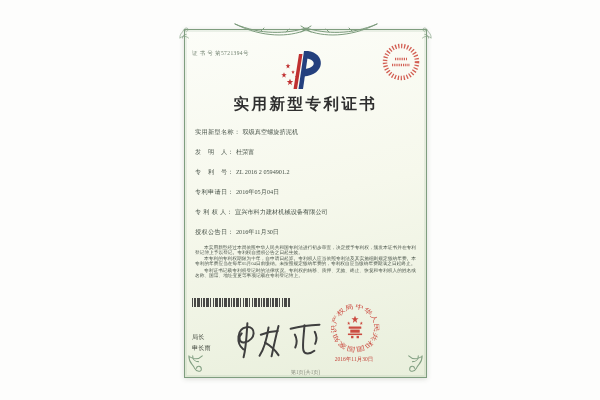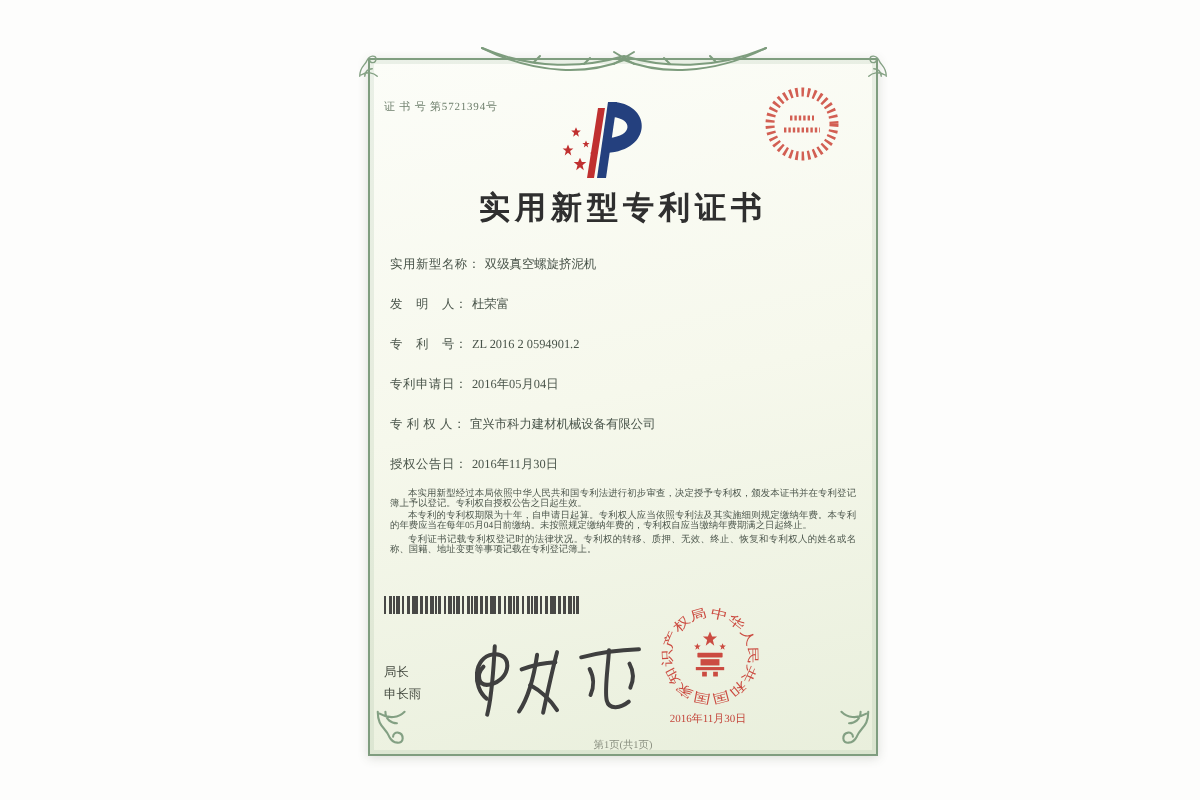--- a/index.html
+++ b/index.html
@@ -2,21 +2,21 @@
 <html><head>
 <meta charset="utf-8">
 <style>
   html,body{margin:0;padding:0;}
   body{width:600px;height:400px;overflow:hidden;background:#fff;
        font-family:"Liberation Serif","DejaVu Serif",serif;}
   .stage{position:relative;width:600px;height:400px;background:#fdfdfc;}
   .cert{position:absolute;left:184px;top:29px;width:241px;height:347px;
         border:1px solid #7f9d7f;
         background:linear-gradient(168deg,#fcfdf8 0%,#f6f8ec 48%,#e9efdc 100%);
-        box-shadow:0 1px 5px rgba(60,70,50,.18), inset 0 0 0 2px rgba(130,160,130,.14);padding-left:12px;}
+        box-shadow:0 1px 5px rgba(60,70,50,.18), inset 0 0 0 2px rgba(130,160,130,.14);}
   .certno{position:absolute;left:7px;top:20px;font-size:5.5px;letter-spacing:.4px;color:#70806e;white-space:nowrap;}
   .logo{position:absolute;left:92px;top:15px;width:52px;height:48px;}
   .stamp{position:absolute;left:194px;top:10px;width:44px;height:44px;opacity:.85;}
   .title{position:absolute;left:0;right:0;top:64px;text-align:center;
          font-size:15.5px;font-weight:700;letter-spacing:2.5px;color:#2f2f2f;}
   .fields{position:absolute;left:10px;top:98px;right:10px;}
   .frow{height:20px;font-size:6.2px;color:#49544a;white-space:nowrap;}
   .flabel{letter-spacing:.3px;}
   .fval{margin-left:2px;}
   .paras{position:absolute;left:10px;right:10px;top:215px;

